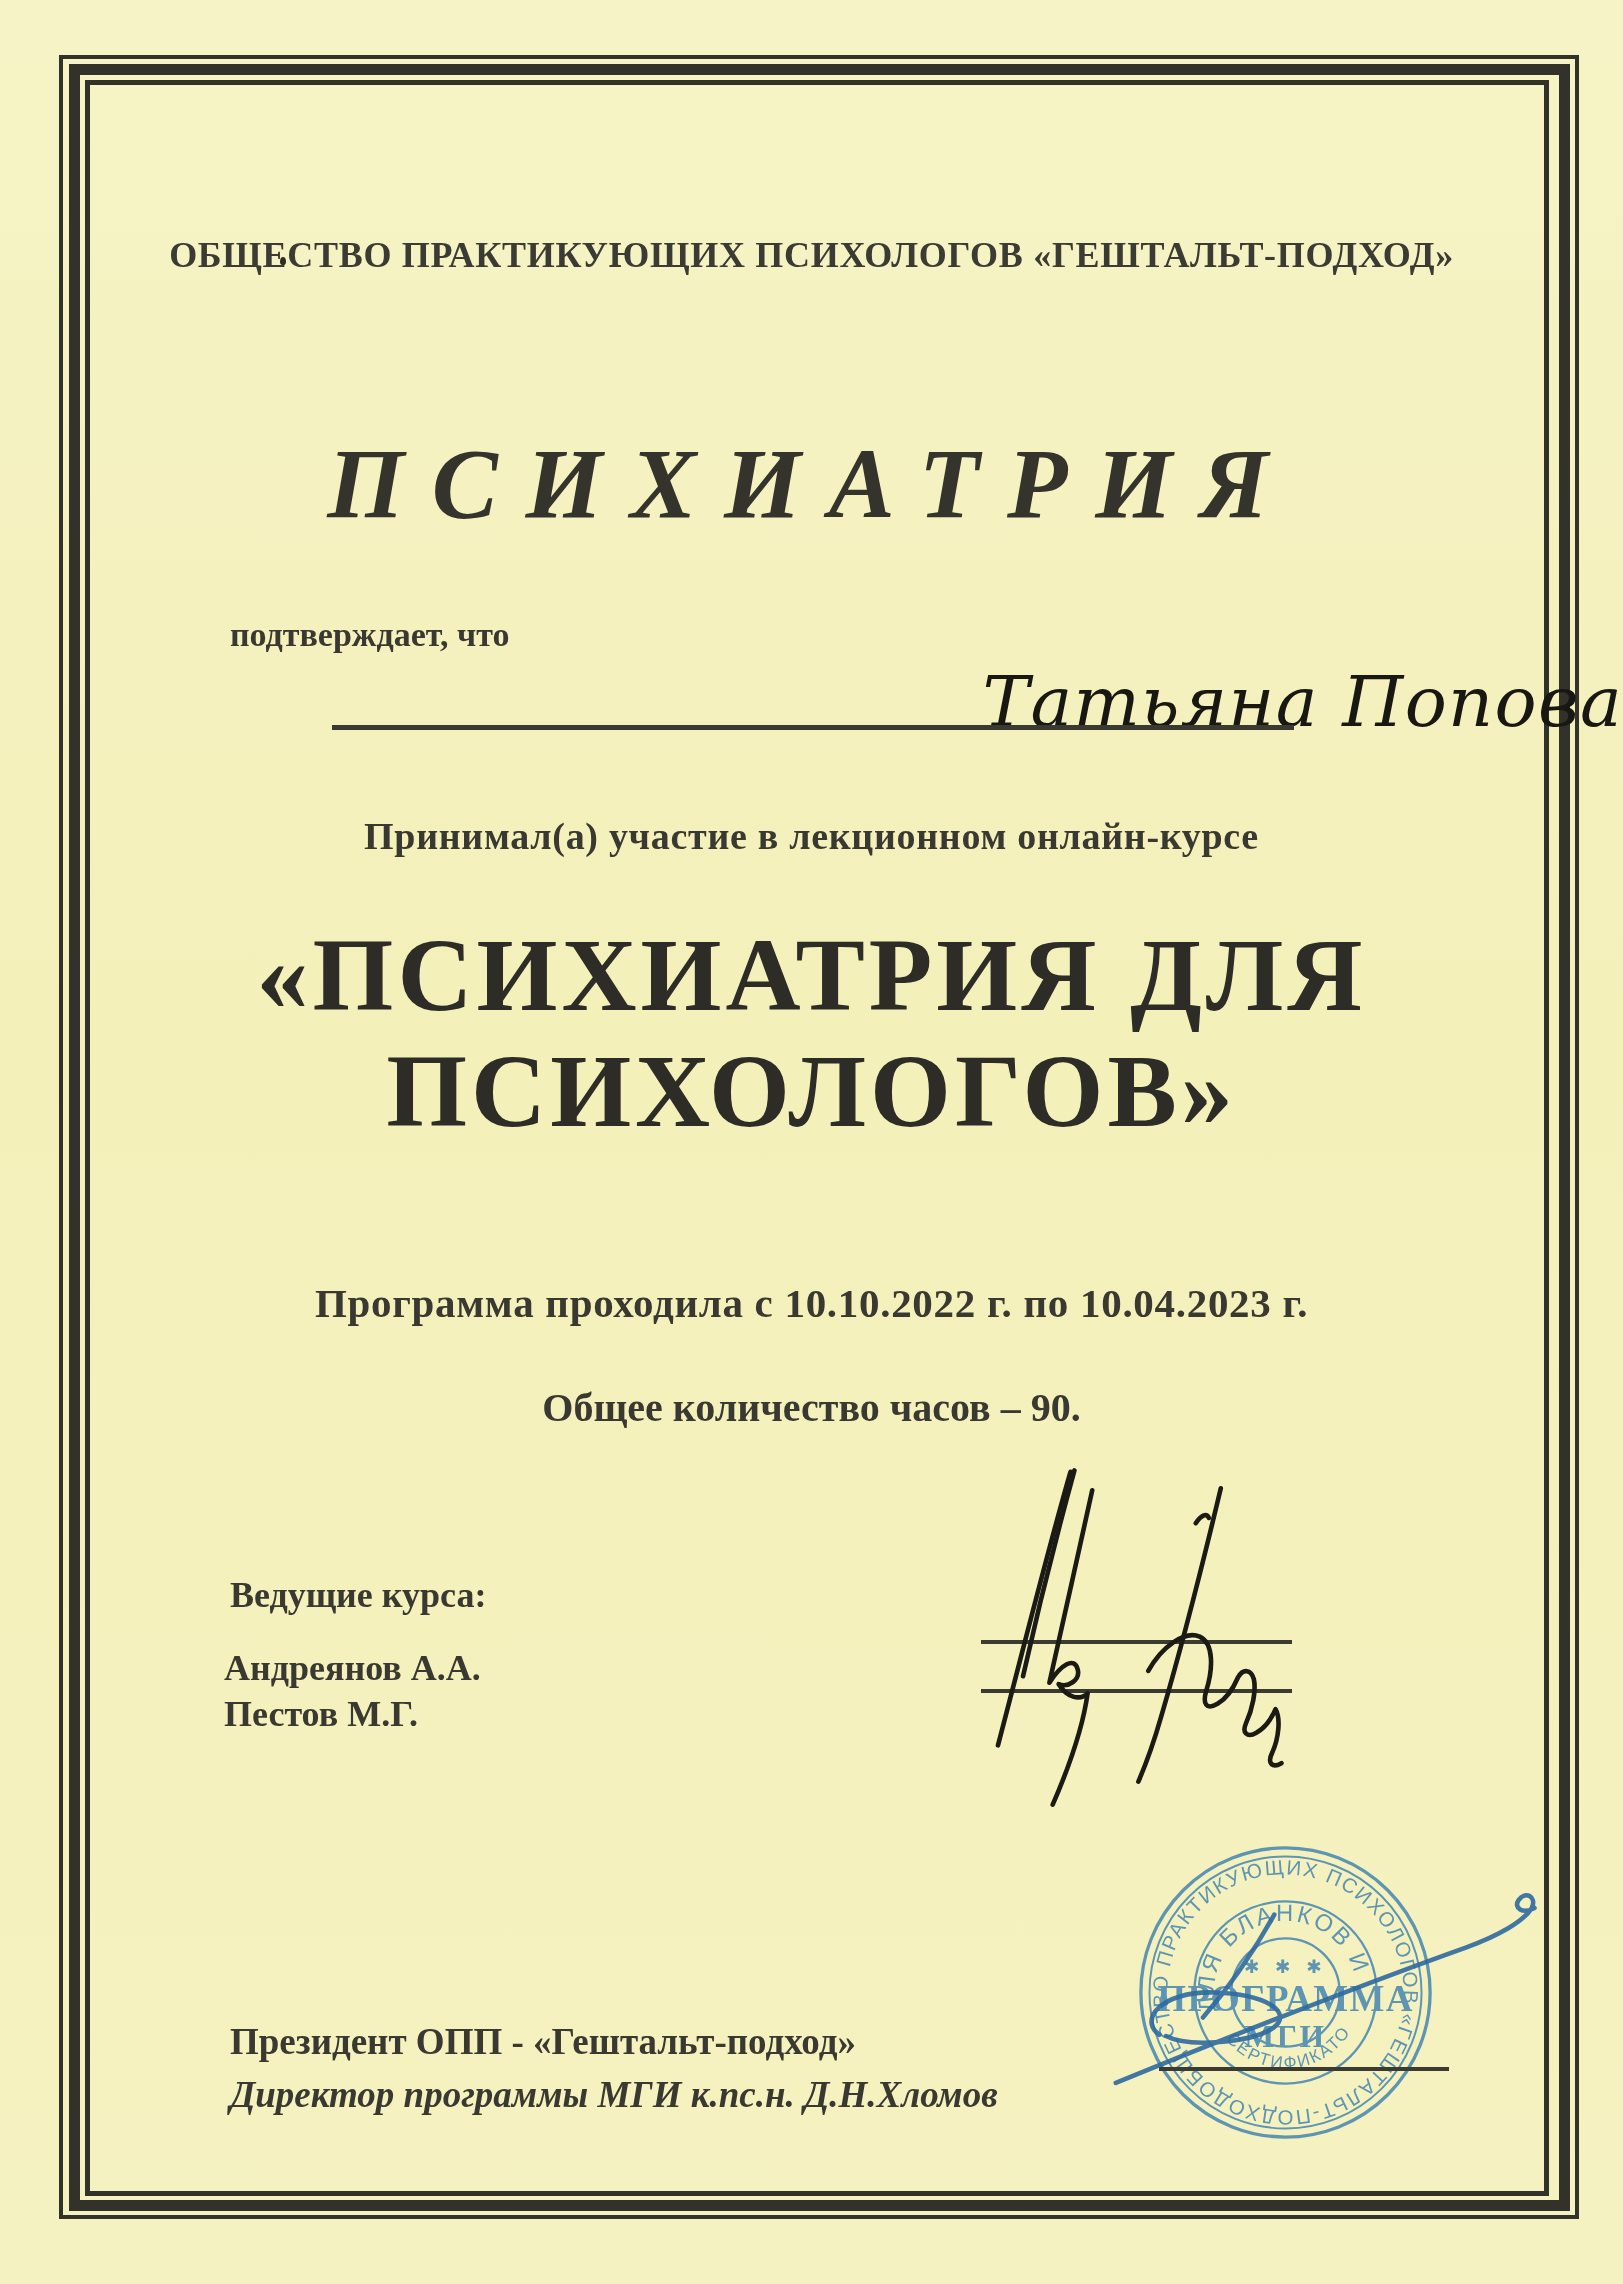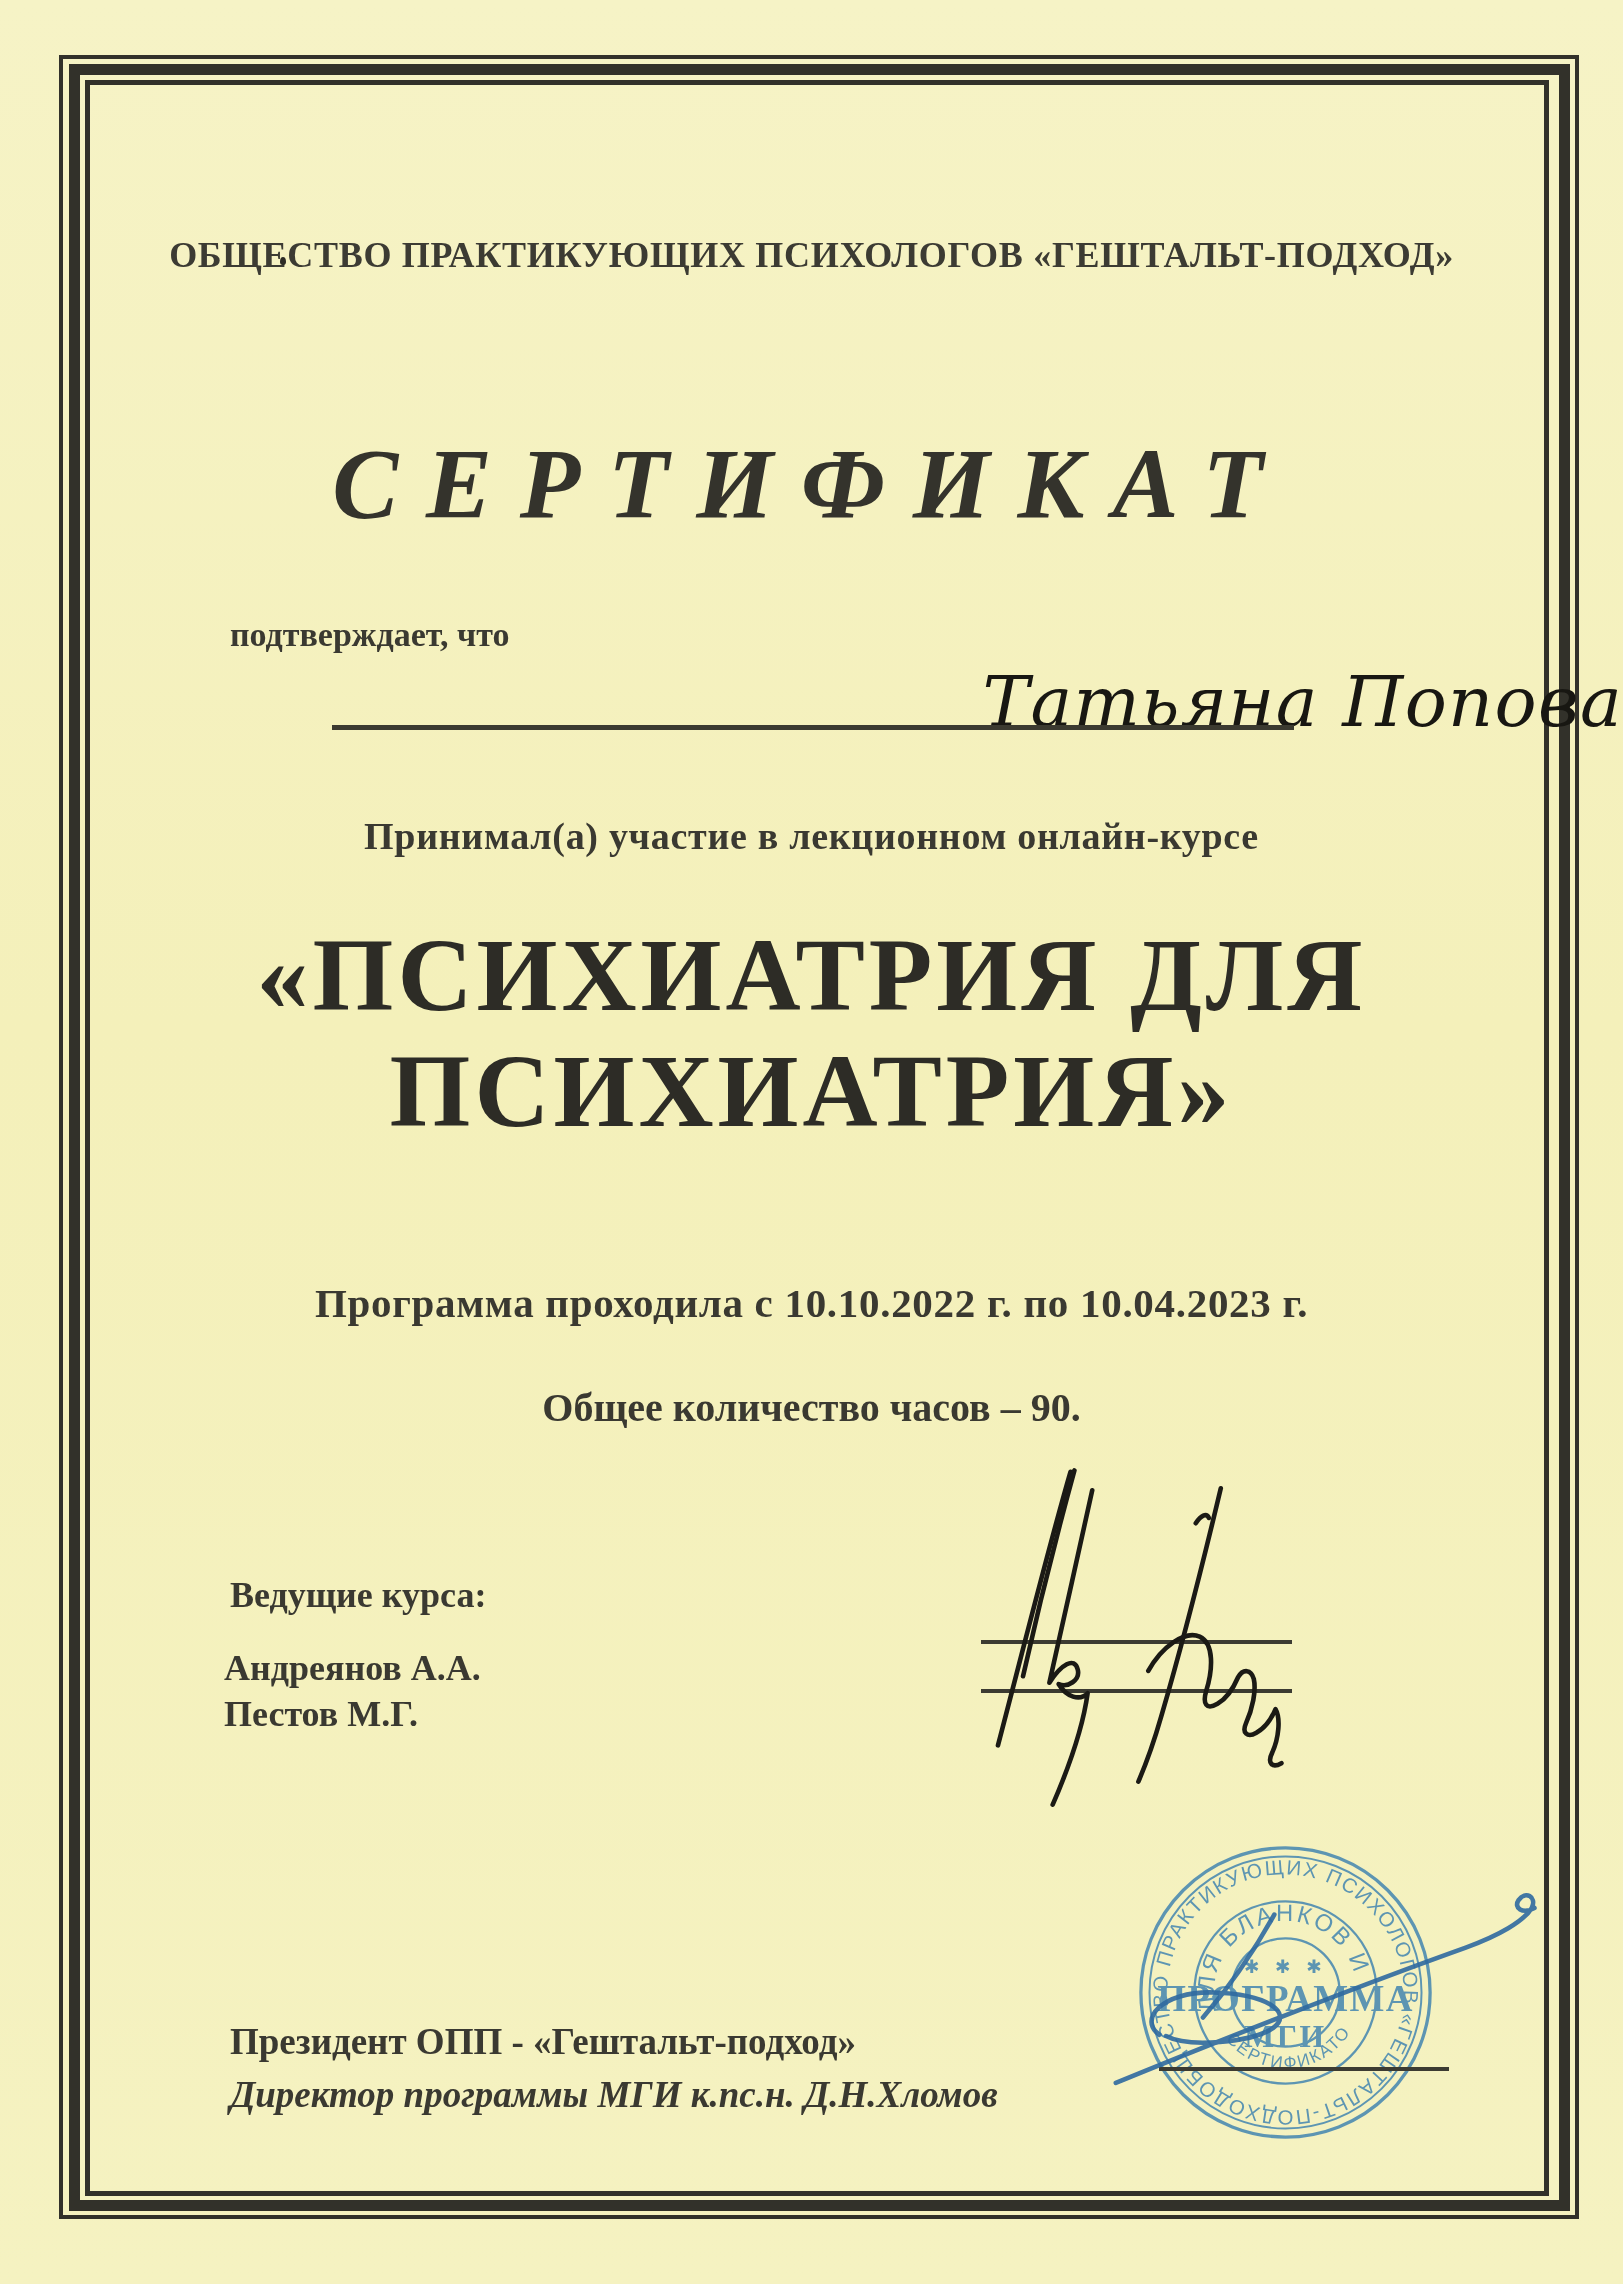--- a/index.html
+++ b/index.html
@@ -62,31 +62,31 @@
 <div id="page">
 
   <div class="frame frame-a"></div>
   <div class="frame frame-b"></div>
   <div class="frame frame-c"></div>
 
   <div class="t t-center org-name">ОБЩЕСТВО ПРАКТИКУЮЩИХ ПСИХОЛОГОВ «ГЕШТАЛЬТ-ПОДХОД»</div>
 
   <div class="stray-dot"></div>
 
-  <div class="t t-center cert-title">СЕРТИФИКАТ</div>
+  <div class="t t-center cert-title">ПСИХИАТРИЯ</div>
 
   <div class="t confirms">подтверждает, что</div>
 
   <div class="t t-center recipient-name">Татьяна Попова</div>
   <div class="name-underline"></div>
 
   <div class="t t-center participation">Принимал(а) участие в лекционном онлайн-курсе</div>
 
   <div class="t t-center course-line1">«ПСИХИАТРИЯ ДЛЯ</div>
-  <div class="t t-center course-line2">ПСИХИАТРИЯ»</div>
+  <div class="t t-center course-line2">ПСИХОЛОГОВ»</div>
 
   <div class="t t-center dates">Программа проходила с 10.10.2022 г. по 10.04.2023 г.</div>
 
   <div class="t t-center hours">Общее количество часов – 90.</div>
 
   <div class="t leaders-label">Ведущие курса:</div>
   <div class="t leader-1">Андреянов А.А.</div>
   <div class="t leader-2">Пестов М.Г.</div>
 
   <div class="sig-line sig-line-1"></div>

